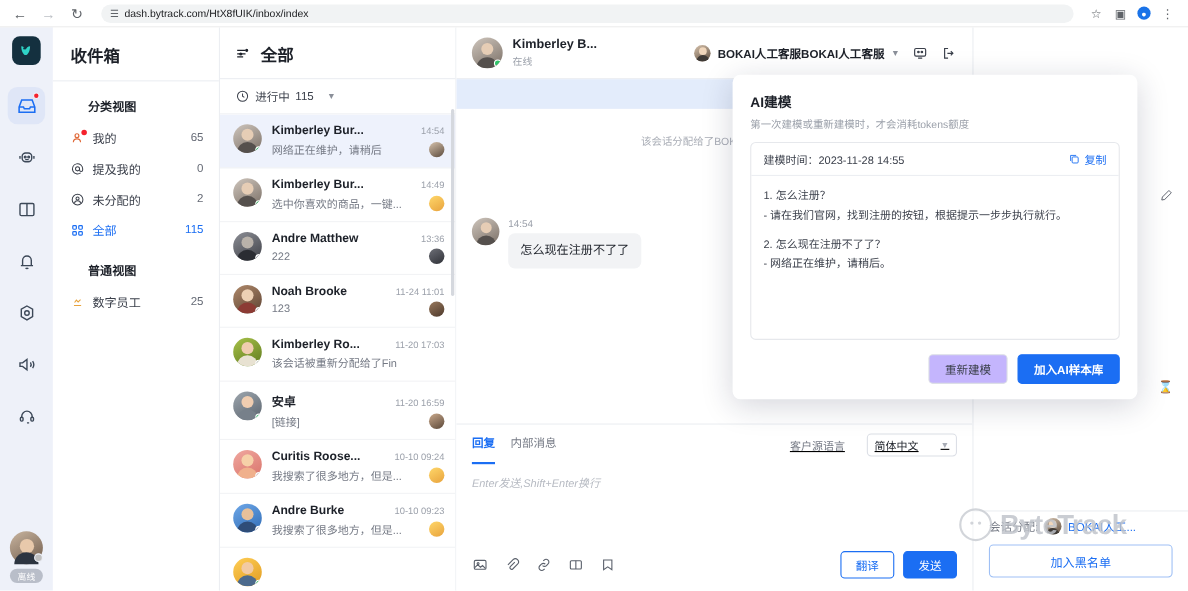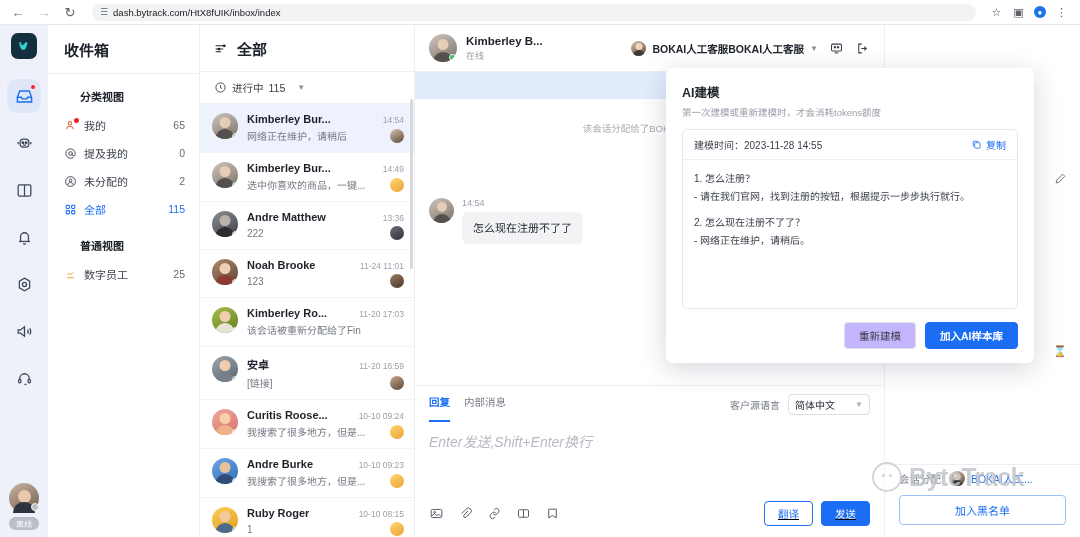--- a/index.html
+++ b/index.html
@@ -219,33 +219,33 @@
   .msg-stack { display: flex; flex-direction: column; }
   .msg-time { font-size: 9px; color: #9ba0aa; margin-bottom: 4px; }
 
   
   .composer { border-top: 1px solid #eceef2; flex-shrink: 0; position: relative;
     background: #fff; }
   .comp-tabs { display: flex; padding: 8px 14px 0; gap: 14px; }
   .comp-tab { font-size: 10.5px; color: #757a85; padding-bottom: 7px;
     border-bottom: 2px solid transparent; }
   .comp-tab.active { color: #1b6ef3; font-weight: bold; border-bottom-color: #1b6ef3; }
-  .comp-lang { margin-left: auto; display: flex; align-items: center; gap: 8px;
-    padding-bottom: 7px; }
+  .comp-lang { margin-left: auto; display: flex; align-items: center; gap: 20px;
+    padding-bottom: 7px; text-decoration: underline; }
   .comp-lang-lbl { font-size: 10px; color: #757a85; }
   .comp-sel {
     border: 1px solid #dcdfe6; border-radius: 4px; padding: 2px 6px;
     font-size: 10px; color: #1d2129; display: flex; align-items: center;
     gap: 20px; min-width: 78px;
   }
   .comp-sel .chev { color: #a8acb5; font-size: 8px; }
-  .comp-ta { padding: 9px 14px 0; font-size: 14px; color: #b6bac2;
+  .comp-ta { padding: 9px 14px 0; font-size: 10px; color: #b6bac2;
     font-style: italic; }
   .comp-foot { display: flex; align-items: center; padding: 10px 14px 11px;
-    position: absolute; bottom: 0; left: 0; right: 0; text-decoration: underline; }
+    position: absolute; bottom: 0; left: 0; right: 0; }
   .comp-tools { display: flex; gap: 14px; }
   .tool { width: 15px; height: 15px; color: #5a606b; }
   .tool svg { width: 15px; height: 15px; }
   .comp-actions { margin-left: auto; display: flex; gap: 8px; }
   .btn { font-size: 10.5px; padding: 4px 13px; border-radius: 4px; cursor: pointer; }
   .btn-ghost { border: 1px solid #1b6ef3; color: #1b6ef3; background: #fff; }
   .btn-primary { background: #1b6ef3; color: #fff; border: 1px solid #1b6ef3; }
 
   
   .sidepanel {
@@ -647,30 +647,20 @@
               </div>
           </div>
         </div>
 
         <div class="conv-item">
           <div class="ci-ava" style="background:linear-gradient(150deg,#ffce55,#e09b22)">
               <span class="af" style="background:#f2caa2"></span>
               <span class="ab" style="background:#4c6a8c"></span>
               <span class="ci-pres" style="background:#30c46a"></span>
             </div>
-          <div class="ci-body">
-            <div class="ci-top">
-                <span class="ci-name">Ruby Roger</span>
-                <span class="ci-time">10-10 08:15</span>
-              </div>
-            <div class="ci-bot">
-                <span class="ci-prev">1</span>
-                <span class="ci-badge" style="background:linear-gradient(150deg,#ffd76a,#e8a33d)"></span>
-              </div>
-          </div>
         </div>
       </div>
 
       <div class="scroll-track">
         <div class="scroll-thumb"></div>
       </div>
     </div>
 
     <div class="chatcol">
       <div class="chat-head">

